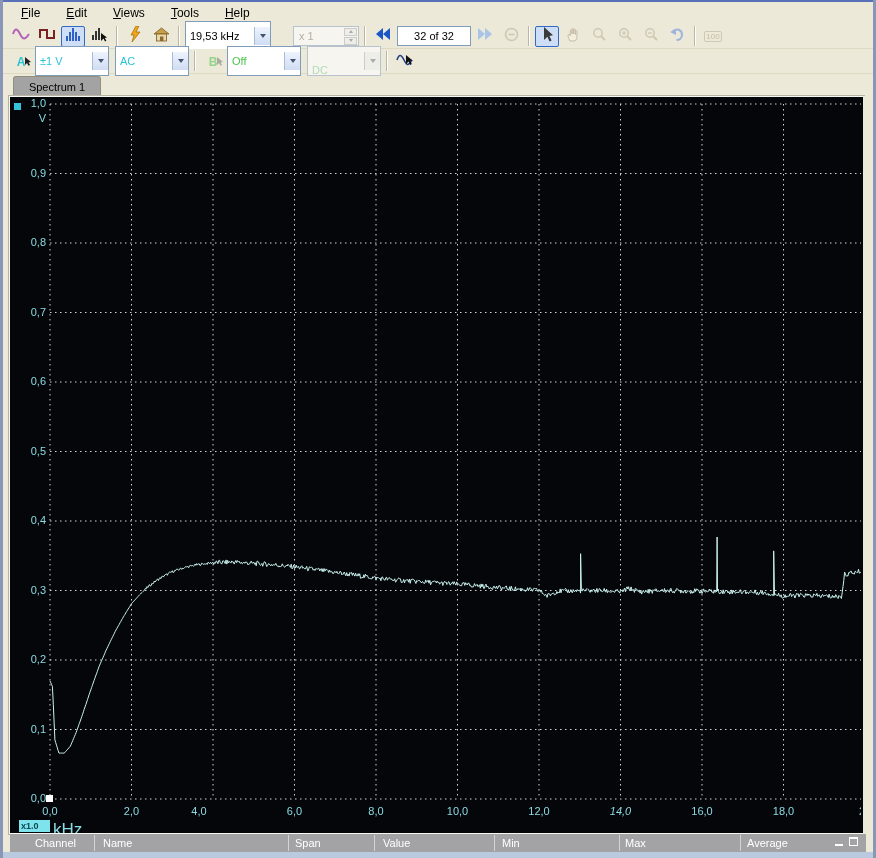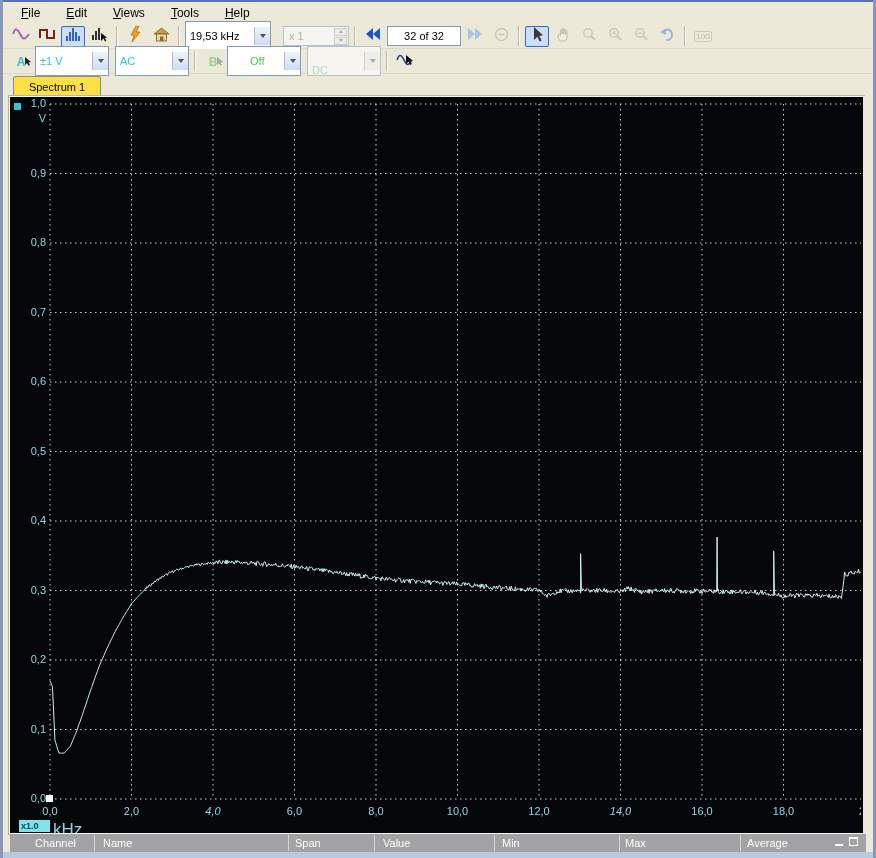--- a/index.html
+++ b/index.html
@@ -34,40 +34,40 @@
   .combo-text { flex:1; padding:0 4px; white-space:nowrap; overflow:hidden; }
   .combo-btn { width:16px; height:18px; background:linear-gradient(#eef4fd,#cfdcf3);
                border-left:1px solid #aabbd4; display:flex; align-items:center; justify-content:center; }
   .combo-arrow { width:0; height:0; border-left:3px solid transparent; border-right:3px solid transparent;
                  border-top:4px solid #44536e; }
   .combo.disabled { background:#f6f5f0; border-color:#b8c2cc; }
   .combo.disabled .combo-btn { background:#eeeee8; border-left-color:#ccc; }
   .combo.disabled .combo-arrow { border-top-color:#aaa; }
 
   .cyan-text  { color:#29c5d6; }
-  .green-text { color:#4cc44c;margin-left:18px; }
+  .green-text { color:#4cc44c; }
   .dis-green  { color:#b2dcb2;margin-top:18px; }
   .dis-gray   { color:#b3b0a2; }
 
   .spin-field { height:20px; width:66px; background:#f6f5f0; border:1px solid #b8c2cc;
                 display:flex; align-items:center; font-size:11px; }
   .spin-text { flex:1; padding:0 5px; }
   .spinner { width:14px; display:flex; flex-direction:column; gap:1px; padding-right:1px;}
   .spin-up,.spin-down { height:8px; background:#eeeee8; border:1px solid #ccc;
                         display:flex; align-items:center; justify-content:center;}
   .tri-up { width:0;height:0;border-left:2.5px solid transparent;border-right:2.5px solid transparent;border-bottom:3px solid #aaa;}
   .tri-dn { width:0;height:0;border-left:2.5px solid transparent;border-right:2.5px solid transparent;border-top:3px solid #aaa;}
 
   .nav-field { width:74px; height:20px; background:#fff; border:1px solid #7f9db9;
                font-size:11px; display:flex; align-items:center; justify-content:center; color:#000; }
 
   
   .tabstrip { position:absolute; left:3px; top:74px; width:870px; height:23px; }
   .tab { position:absolute; left:10px; bottom:0; width:88px; height:21px;
-         background:#fde047; border:1px solid #91907c; border-bottom:none;
+         background:#a3a3a3; border:1px solid #91907c; border-bottom:none;
          border-radius:3px 3px 0 0; font-size:11px; display:flex; align-items:center;
          justify-content:center; color:#000; }
 
   
   .chart-panel { position:absolute; left:9px; top:96px; width:855px; height:738px;
                  background:#05060a; border:1px solid #f7f7f2; outline:1px solid #b7b3a0; }
   .chart-inner { position:absolute; left:0; top:0; width:851px; height:736px; overflow:hidden; }
   #chart-svg { position:absolute; left:0; top:0; }
   .ylabel { position:absolute; width:34px; text-align:right; font-size:11px; color:#8adbe4; }
   .xlabel { position:absolute; width:42px; text-align:center; font-size:11px; color:#8adbe4; }
@@ -157,21 +157,21 @@
       </svg>
     </span>
   </div>
   <div class="sep"></div>
   <div class="combo" style="width:86px">
     <span class="combo-text">19,53 kHz</span>
     <span class="combo-btn">
         <span class="combo-arrow"></span>
       </span>
   </div>
-  <div class="spin-field" style="margin-left:10px">
+  <div class="spin-field" style="margin-left:20px">
     <span class="spin-text dis-gray">x 1</span>
     <span class="spinner">
       <span class="spin-up">
           <span class="tri-up"></span>
         </span>
       <span class="spin-down">
           <span class="tri-dn"></span>
         </span>
     </span>
   </div>
@@ -334,21 +334,21 @@
         <div class="ylabel" style="left: 2px; top: 347.5px;">0,5</div>
         <div class="ylabel" style="left: 2px; top: 417px;">0,4</div>
         <div class="ylabel" style="left: 2px; top: 486.5px;">0,3</div>
         <div class="ylabel" style="left: 2px; top: 556px;">0,2</div>
         <div class="ylabel" style="left: 2px; top: 625.5px;">0,1</div>
         <div class="ylabel" style="left: 2px; top: 695px;">0,0</div>
       </div>
     <div id="xlabels">
         <div class="xlabel" style="left: 19px; top: 708px;">0,0</div>
         <div class="xlabel" style="left: 100.5px; top: 708px;">2,0</div>
-        <div class="xlabel" style="left: 182px; top: 708px; font-style: italic;">4,0</div>
+        <div class="xlabel" style="left: 168px; top: 708px;">4,0</div>
         <div class="xlabel" style="left: 263.5px; top: 708px;">6,0</div>
         <div class="xlabel" style="left: 345px; top: 708px;">8,0</div>
         <div class="xlabel" style="left: 426.5px; top: 708px;">10,0</div>
         <div class="xlabel" style="left: 508px; top: 708px;">12,0</div>
         <div class="xlabel" style="left: 589.5px; top: 708px; font-style: italic;">14,0</div>
         <div class="xlabel" style="left: 671px; top: 708px;">16,0</div>
         <div class="xlabel" style="left: 752.5px; top: 708px;">18,0</div>
         <div class="xlabel" style="left: 834px; top: 708px;">20</div>
       </div>
     <div class="origin-handle" id="origin-handle" style="left: 36px; top: 698px;"></div>

